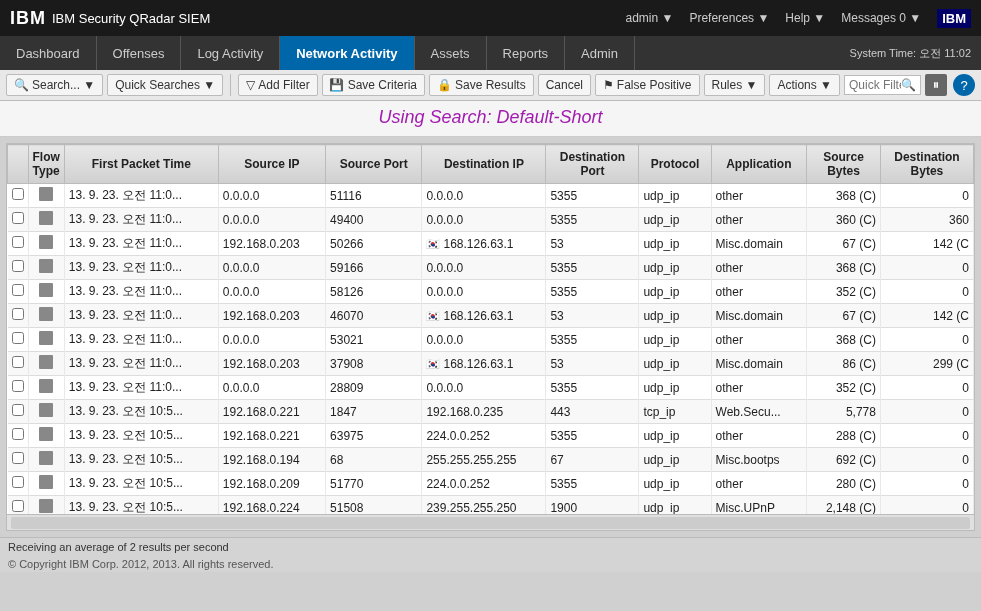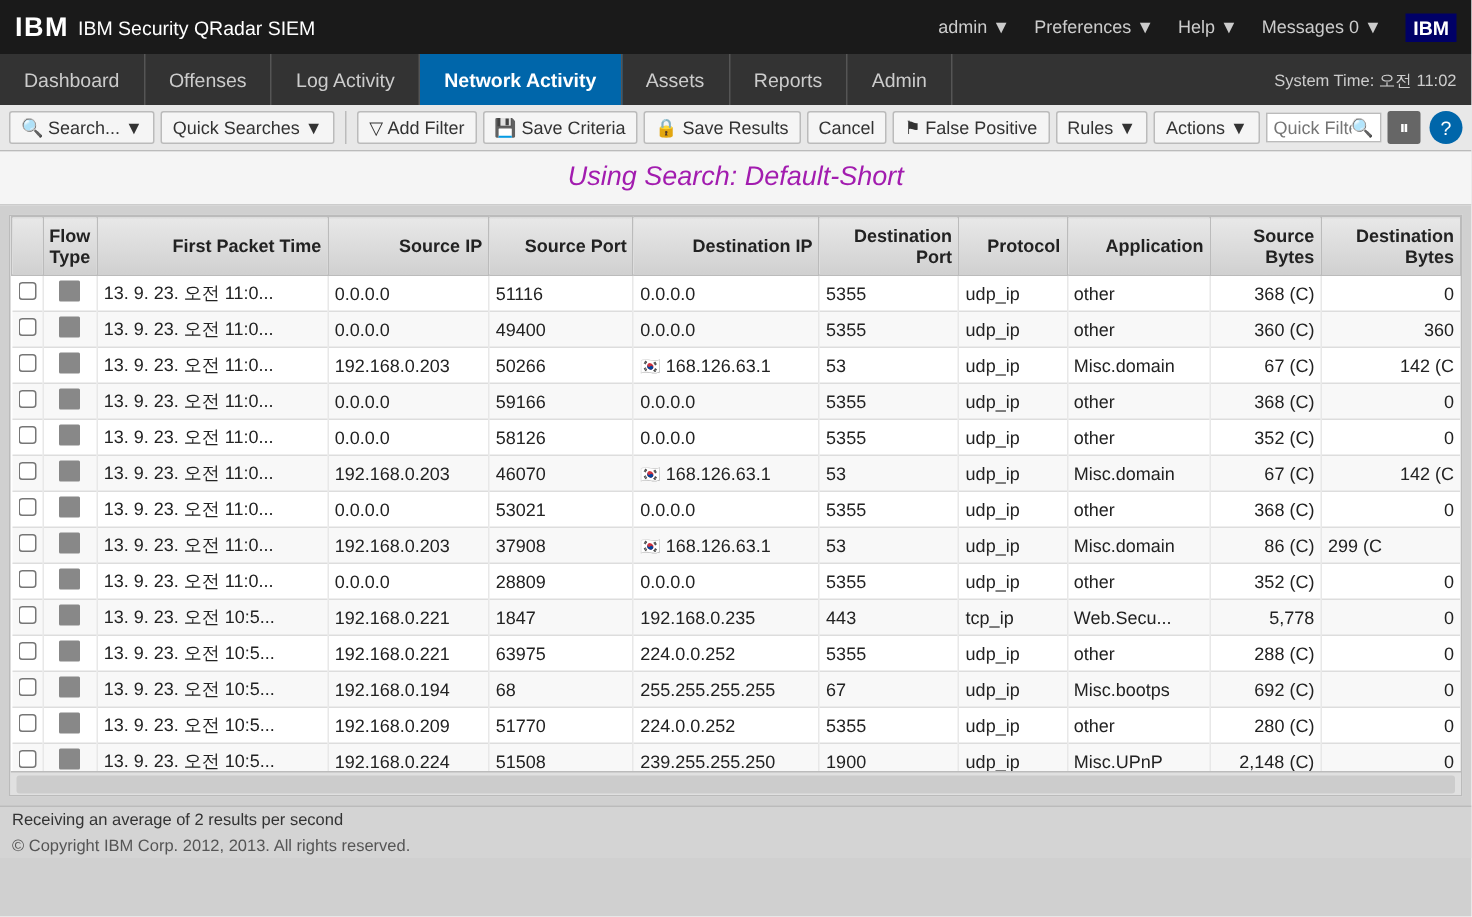--- a/index.html
+++ b/index.html
@@ -149,21 +149,21 @@
     
     .data-table {
       width: 100%;
       border-collapse: collapse;
       font-size: 12px;
     }
     .data-table thead th {
       background: linear-gradient(to bottom, #e8e8e8, #d0d0d0);
       border: 1px solid #bbb;
       padding: 5px 4px;
-      text-align: right;
+      text-align: center;
       font-weight: bold;
       color: #222;
       white-space: nowrap;
       position: sticky;
       top: 0;
       z-index: 10;
     }
     .data-table tbody tr {
       border-bottom: 1px solid #ddd;
     }
@@ -398,21 +398,21 @@
       <td><input type="checkbox" style="width: 12px; height: 12px;"></td>
       <td><span style="display:inline-block;width:14px;height:14px;background:#888;border-radius:1px;"></span></td>
       <td>13. 9. 23. 오전 11:0...</td>
       <td>192.168.0.203</td>
       <td>37908</td>
       <td><span style="color:#b00; font-size:11px;">🇰🇷</span> 168.126.63.1</td>
       <td>53</td>
       <td>udp_ip</td>
       <td>Misc.domain</td>
       <td style="text-align:right;">86 (C)</td>
-      <td style="text-align:left;">299 (C</td>
+      <td style="text-align:right;">299 (C</td>
     </tr>
             <tr style="background: rgb(255, 255, 255);">
       <td><input type="checkbox" style="width: 12px; height: 12px;"></td>
       <td><span style="display:inline-block;width:14px;height:14px;background:#888;border-radius:1px;"></span></td>
       <td>13. 9. 23. 오전 11:0...</td>
       <td>0.0.0.0</td>
       <td>28809</td>
       <td> 0.0.0.0</td>
       <td>5355</td>
       <td>udp_ip</td>

